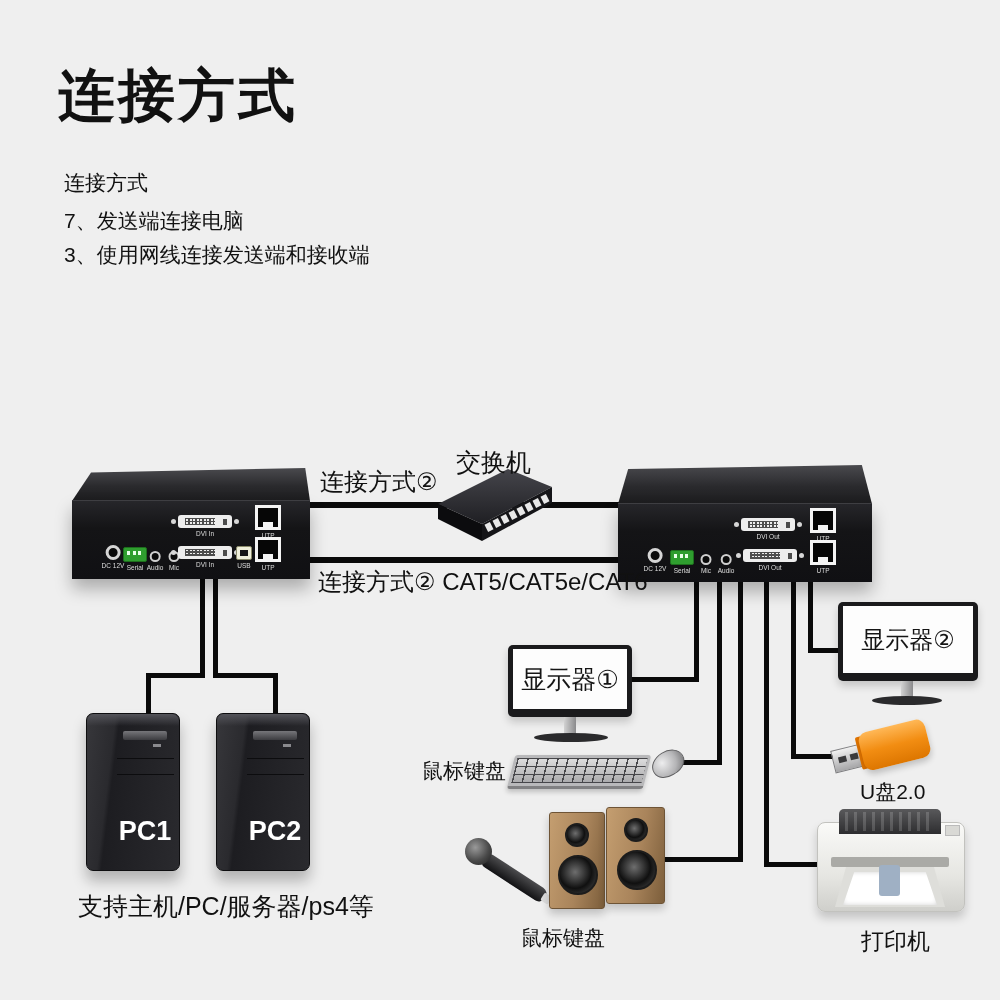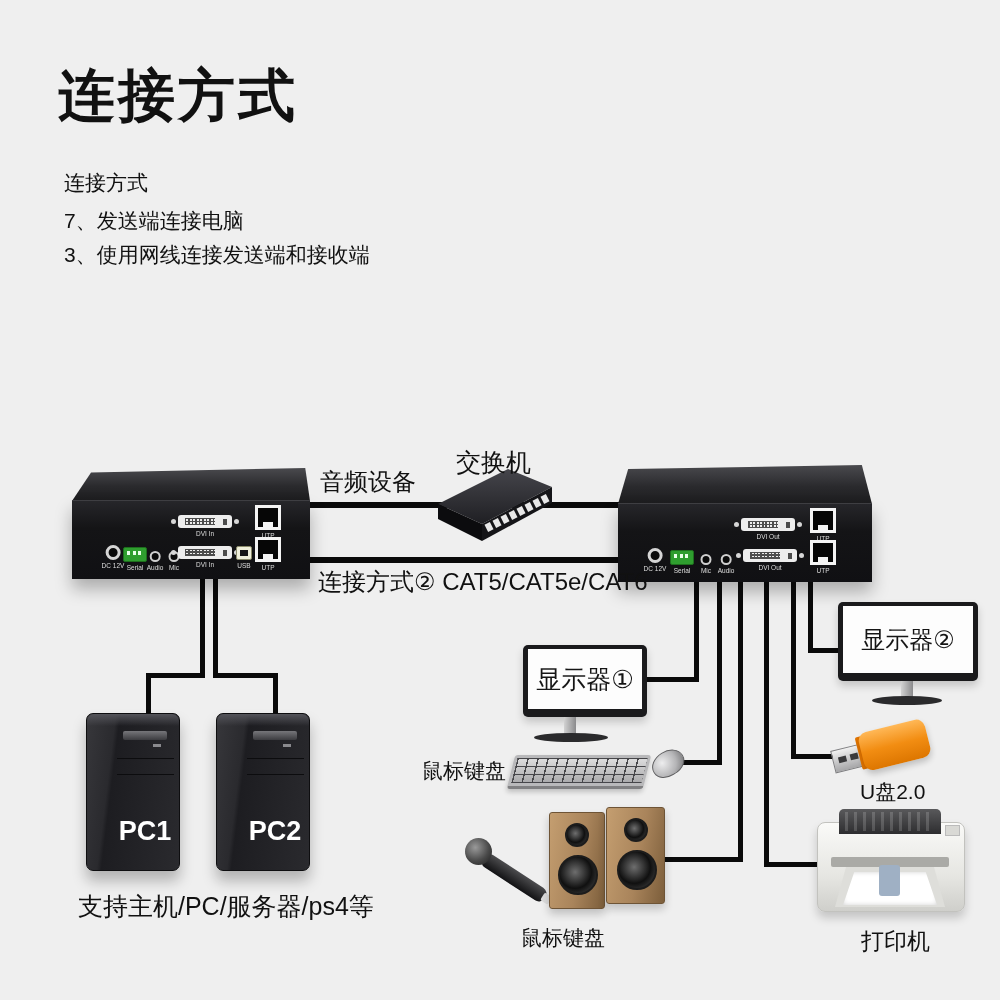--- a/index.html
+++ b/index.html
@@ -239,24 +239,24 @@
       <rect x="64" y="57" width="6" height="8" transform="rotate(-27 67 61)"></rect>
       <rect x="72" y="53" width="6" height="8" transform="rotate(-27 75 57)"></rect>
       <rect x="80" y="49" width="6" height="8" transform="rotate(-27 83 53)"></rect>
       <rect x="88" y="45" width="6" height="8" transform="rotate(-27 91 49)"></rect>
       <rect x="96" y="41" width="6" height="8" transform="rotate(-27 99 45)"></rect>
       <rect x="104" y="37" width="6" height="8" transform="rotate(-27 107 41)"></rect>
       <rect x="112" y="33" width="6" height="8" transform="rotate(-27 115 37)"></rect>
     </g>
   </svg>
   <div class="lbl" style="left:456px;top:446px;font-size:25px;">交换机</div>
-  <div class="lbl big" style="left:320px;top:466px;">音频设备</div>
+  <div class="lbl big" style="left:320px;top:466px;">连接方式②</div>
   <div class="lbl big" style="left:318px;top:566px;">连接方式② CAT5/CAT5e/CAT6</div>
 
-  <div class="monitor-frame" style="left:508px;top:645px;width:124px;height:72px;margin-left:15px;">
+  <div class="monitor-frame" style="left:508px;top:645px;width:124px;height:72px;">
     <div class="monitor-screen">
       <span>显示器①</span>
     </div>
   </div>
   <div class="monitor-neck" style="left:564px;top:717px;width:12px;height:17px;"></div>
   <div class="monitor-base" style="left:534px;top:733px;width:74px;height:9px;"></div>
 
   <div class="lbl" style="left:422px;top:757px;">鼠标键盘</div>
   <div class="keyboard">
       <div class="keys"></div>

